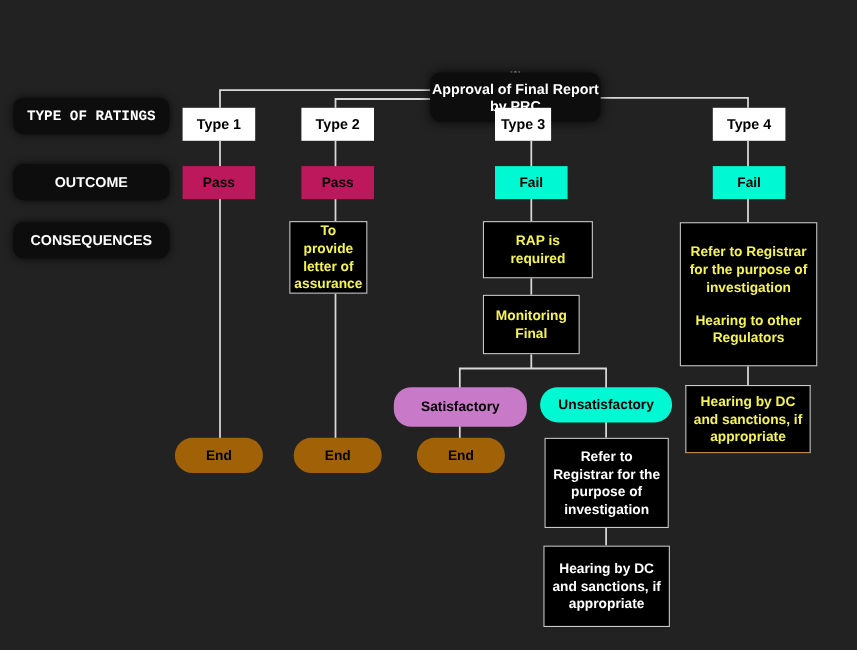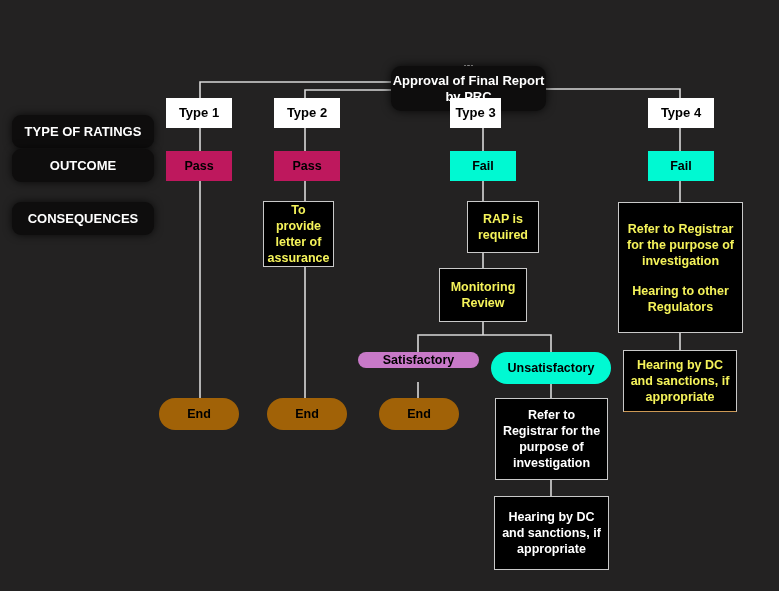--- a/index.html
+++ b/index.html
@@ -38,38 +38,38 @@
     <path d="M483 322 V335 H418 V353 M483 335 H551 V353"></path>
     <path d="M418 382 V400"></path>
     <path d="M551 382 V398 M551 480 V496"></path>
 
     <path d="M680 128 V204 M680 332 V350"></path>
   </g>
 </svg>
 
 <div class="node root" style="left:391px;top:21px;width:155px;height:45px;margin-top:45px;">Approval of Final Report by PRC</div>
 
-<div class="node label" style="left:12px;top:115px;width:142px;height:33px;">TYPE OF RATINGS</div>
+<div class="node label" style="left:12px;top:89px;width:142px;height:33px;font-family:Liberation Mono, monospace;">TYPE OF RATINGS</div>
 <div class="node label" style="left:12px;top:149px;width:142px;height:33px;">OUTCOME</div>
 <div class="node label" style="left:12px;top:202px;width:142px;height:33px;">CONSEQUENCES</div>
 
 <div class="node type" style="left:166px;top:98px;width:66px;height:30px;">Type 1</div>
 <div class="node pass" style="left:166px;top:151px;width:66px;height:30px;">Pass</div>
 <div class="node end" style="left:159px;top:398px;width:80px;height:32px;">End</div>
 
 <div class="node type" style="left:274px;top:98px;width:66px;height:30px;">Type 2</div>
 <div class="node pass" style="left:274px;top:151px;width:66px;height:30px;">Pass</div>
 <div class="node box" style="left:263px;top:201px;width:71px;height:66px;padding:0 4px;">To provide letter of assurance</div>
 <div class="node end" style="left:267px;top:398px;width:80px;height:32px;">End</div>
 
 <div class="node type" style="left:450px;top:98px;width:51px;height:30px;">Type 3</div>
 <div class="node fail" style="left:450px;top:151px;width:66px;height:30px;">Fail</div>
-<div class="node box" style="left:439px;top:201px;width:72px;height:52px;padding:0 6px;margin-left:28px;">RAP is required</div>
-<div class="node box" style="left:439px;top:268px;width:88px;height:54px;padding:0 4px;">Monitoring Review</div>
-<div class="node satisf" style="left:358px;top:352px;width:121px;height:16px;">Satisfactory</div>
+<div class="node box" style="left:439px;top:201px;width:100px;height:52px;padding:0 6px;">RAP is required</div>
+<div class="node box" style="left:439px;top:268px;width:88px;height:54px;padding:0 4px;">Monitoring Final</div>
+<div class="node satisf" style="left:358px;top:352px;width:121px;height:36px;">Satisfactory</div>
 <div class="node end" style="left:379px;top:398px;width:80px;height:32px;">End</div>
 <div class="node unsat" style="left:491px;top:352px;width:120px;height:32px;">Unsatisfactory</div>
 <div class="node box white" style="left:495px;top:398px;width:113px;height:82px;padding:0 6px;">Refer to Registrar for the purpose of investigation</div>
 <div class="node box white" style="left:494px;top:496px;width:115px;height:74px;padding:0 6px;">Hearing by DC and sanctions, if appropriate</div>
 
 <div class="node type" style="left:648px;top:98px;width:66px;height:30px;">Type 4</div>
 <div class="node fail" style="left:648px;top:151px;width:66px;height:30px;">Fail</div>
 <div class="node box" style="left:618px;top:202px;width:125px;height:131px;padding:0 4px;flex-direction:column;">
   <span>Refer to Registrar for the purpose of investigation</span>
   <span style="height:14px;display:block;"></span>

